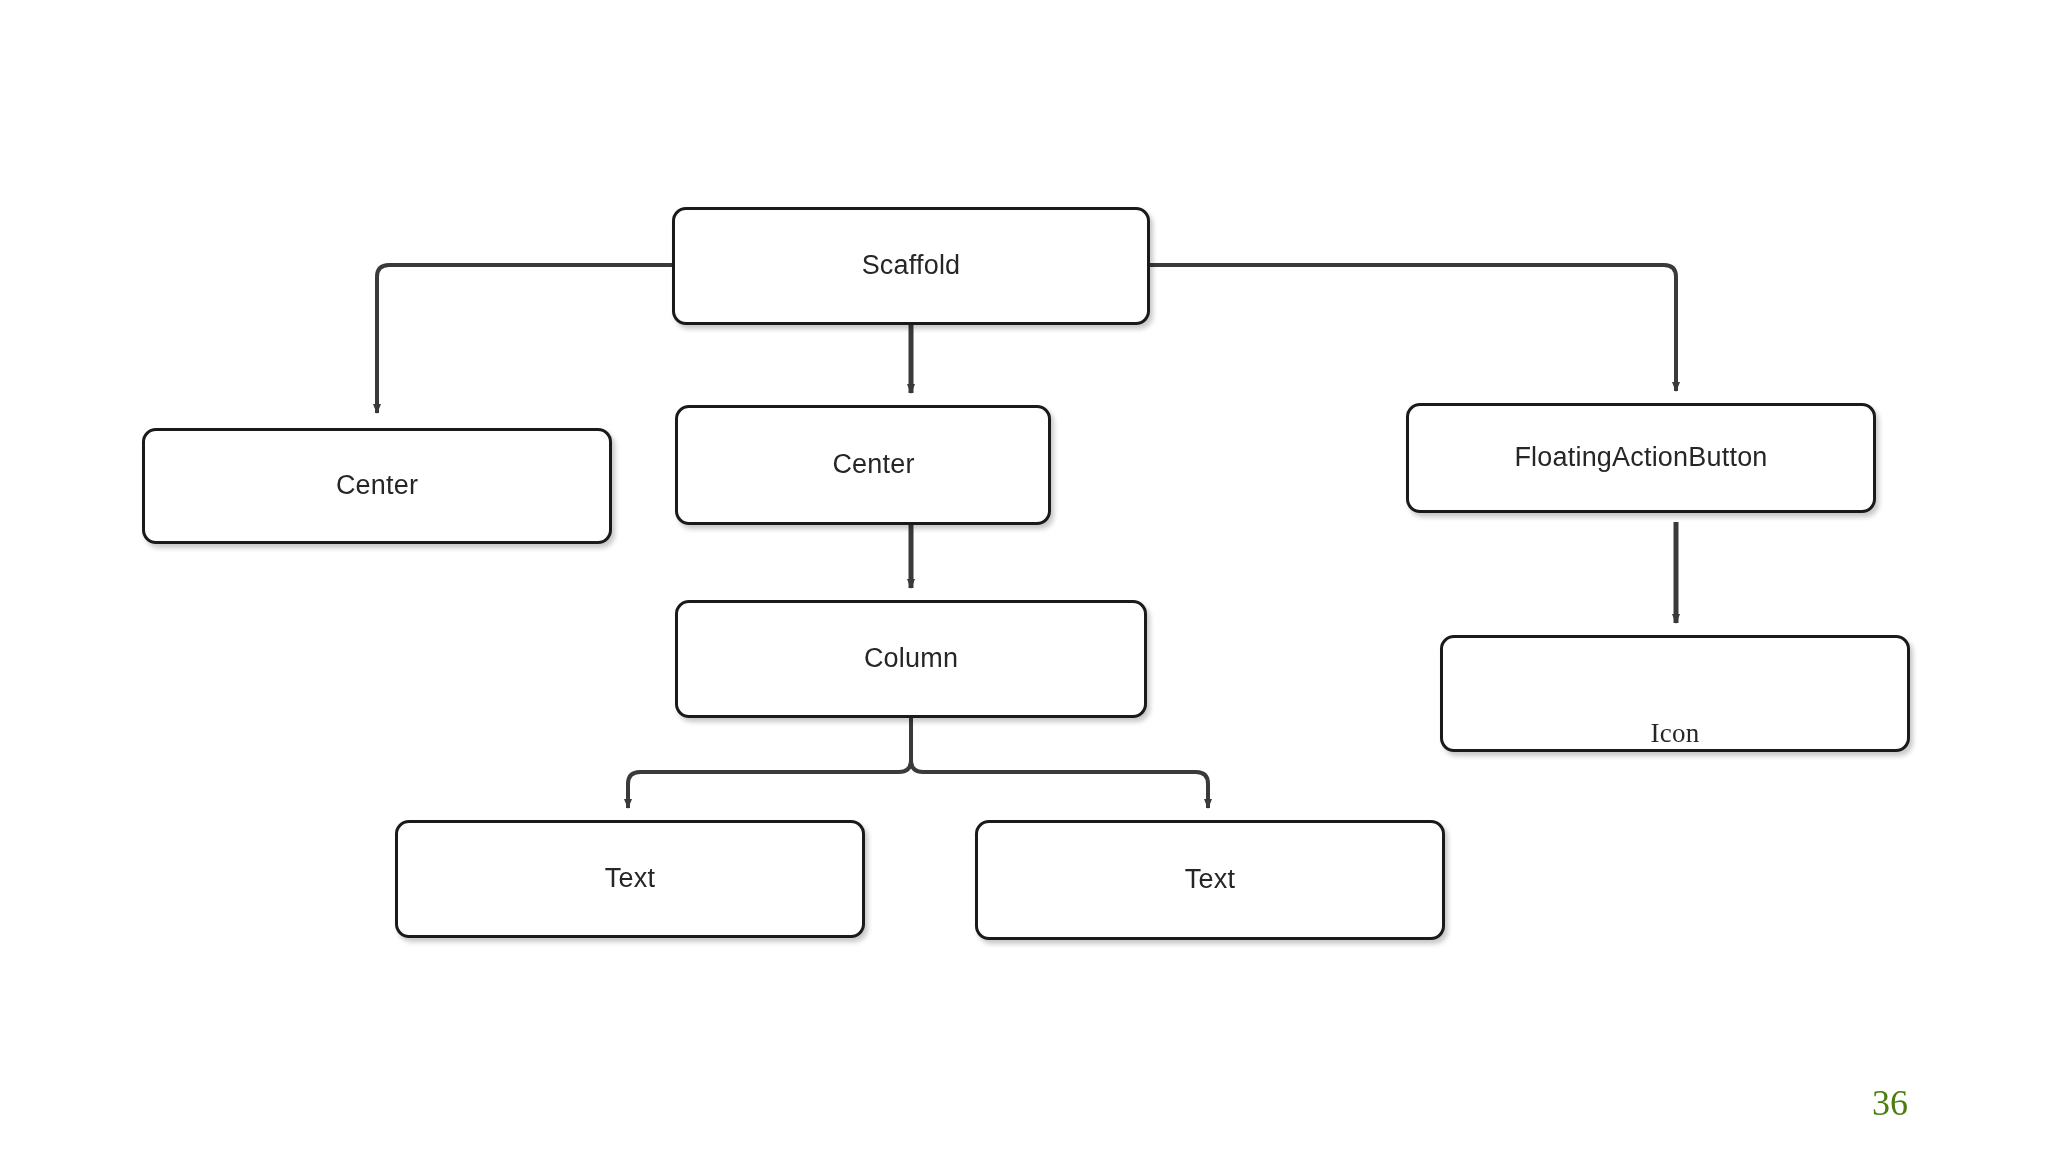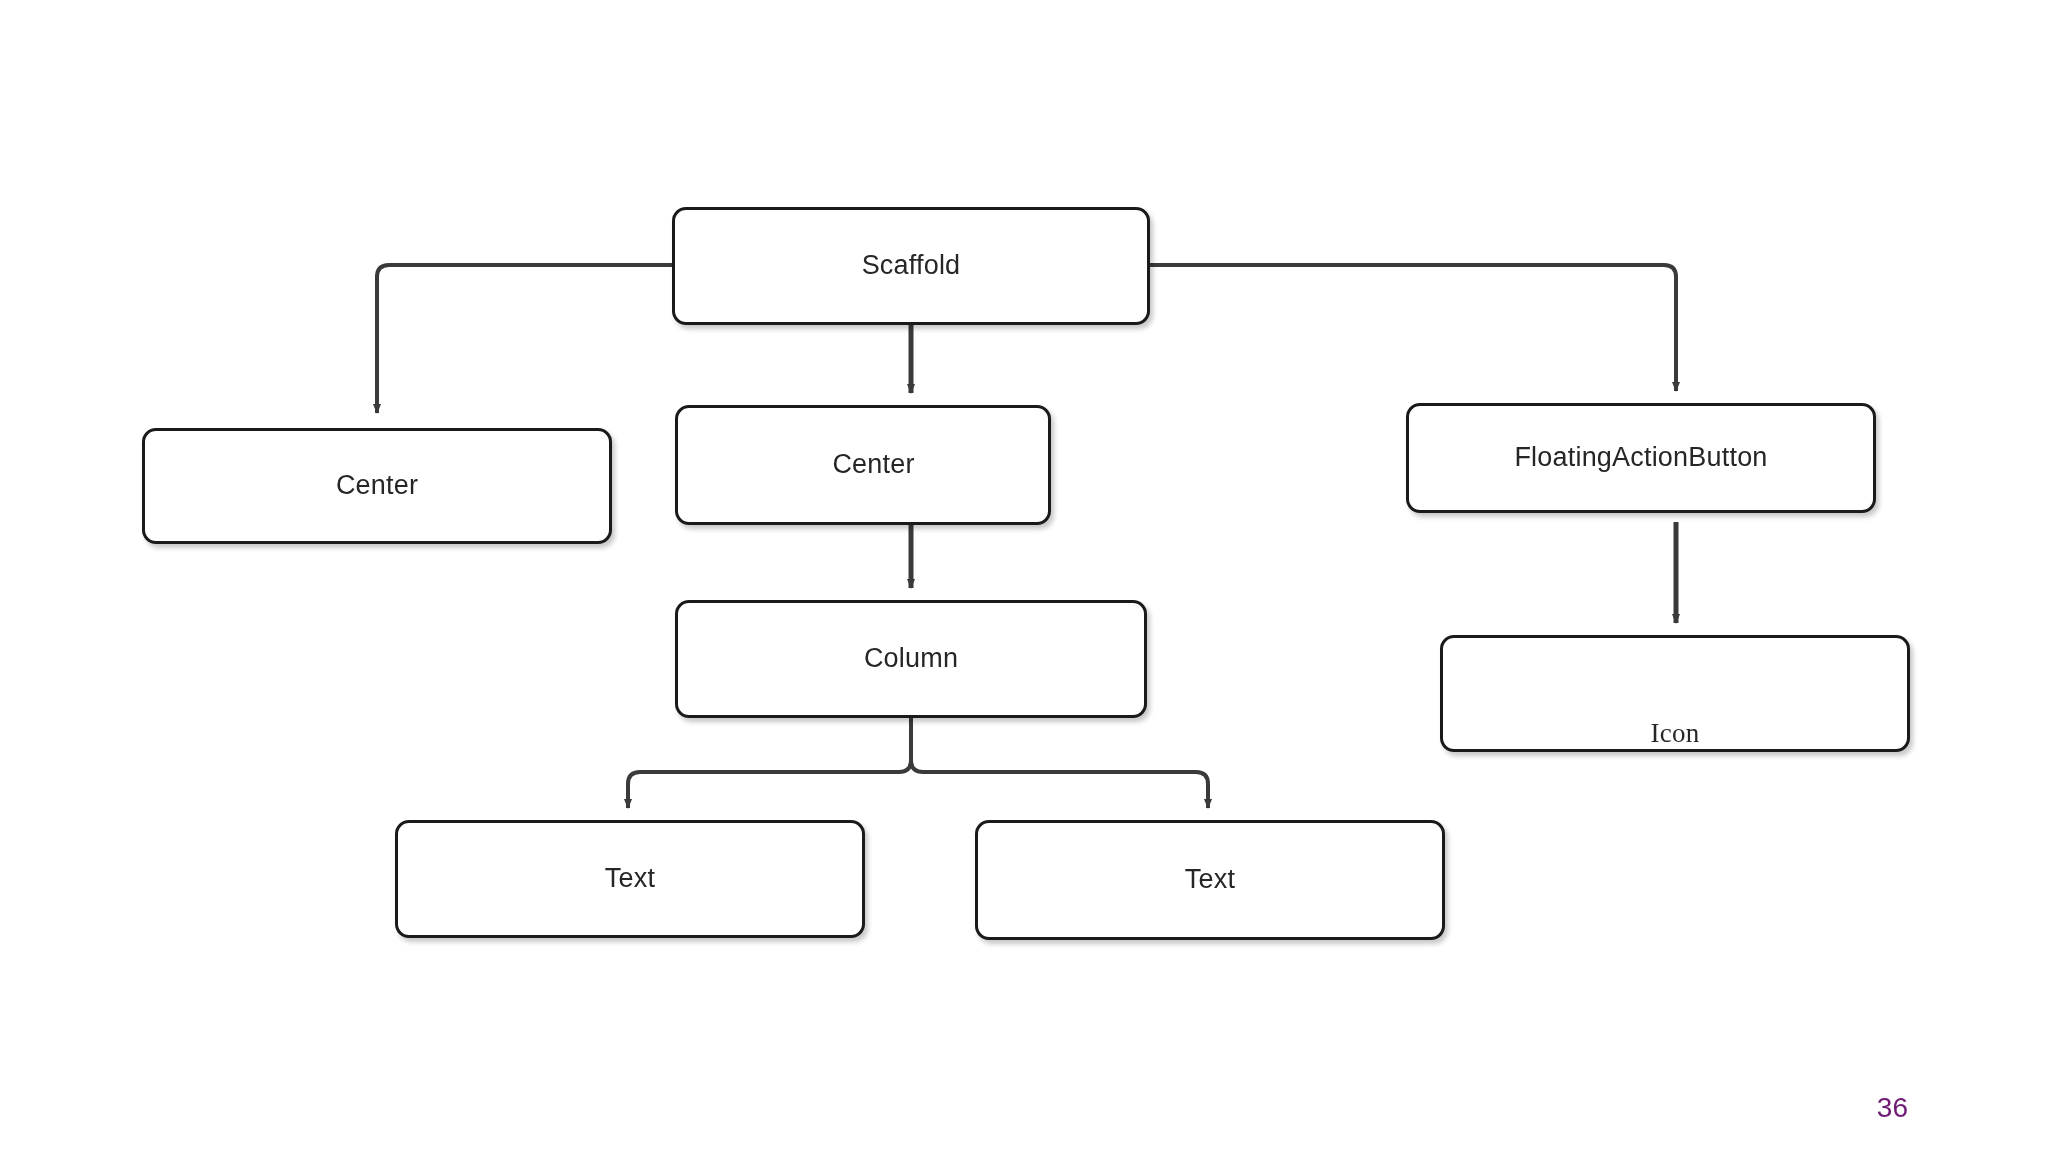--- a/index.html
+++ b/index.html
@@ -46,23 +46,23 @@
     white-space: nowrap;
     font-family: "Liberation Sans", "DejaVu Sans", sans-serif;
   }
   .node-icon .node-label {
     font-family: "Liberation Serif", "DejaVu Serif", serif;
   }
   #page-number {
     position: absolute;
     right: 140px;
     bottom: 28px;
-    font-size: 28px;
-    color: #701a75;
-    font-family: Liberation Sans, sans-serif;
+    font-size: 36px;
+    color: #4d7c0f;
+    font-family: Liberation Serif, serif;
     z-index: 3;
   }
 </style>
 </head>
 <body>
 
 <div id="slide">
 
   <svg id="edges" viewBox="0 0 2048 1152" xmlns="http://www.w3.org/2000/svg">
     <defs>

